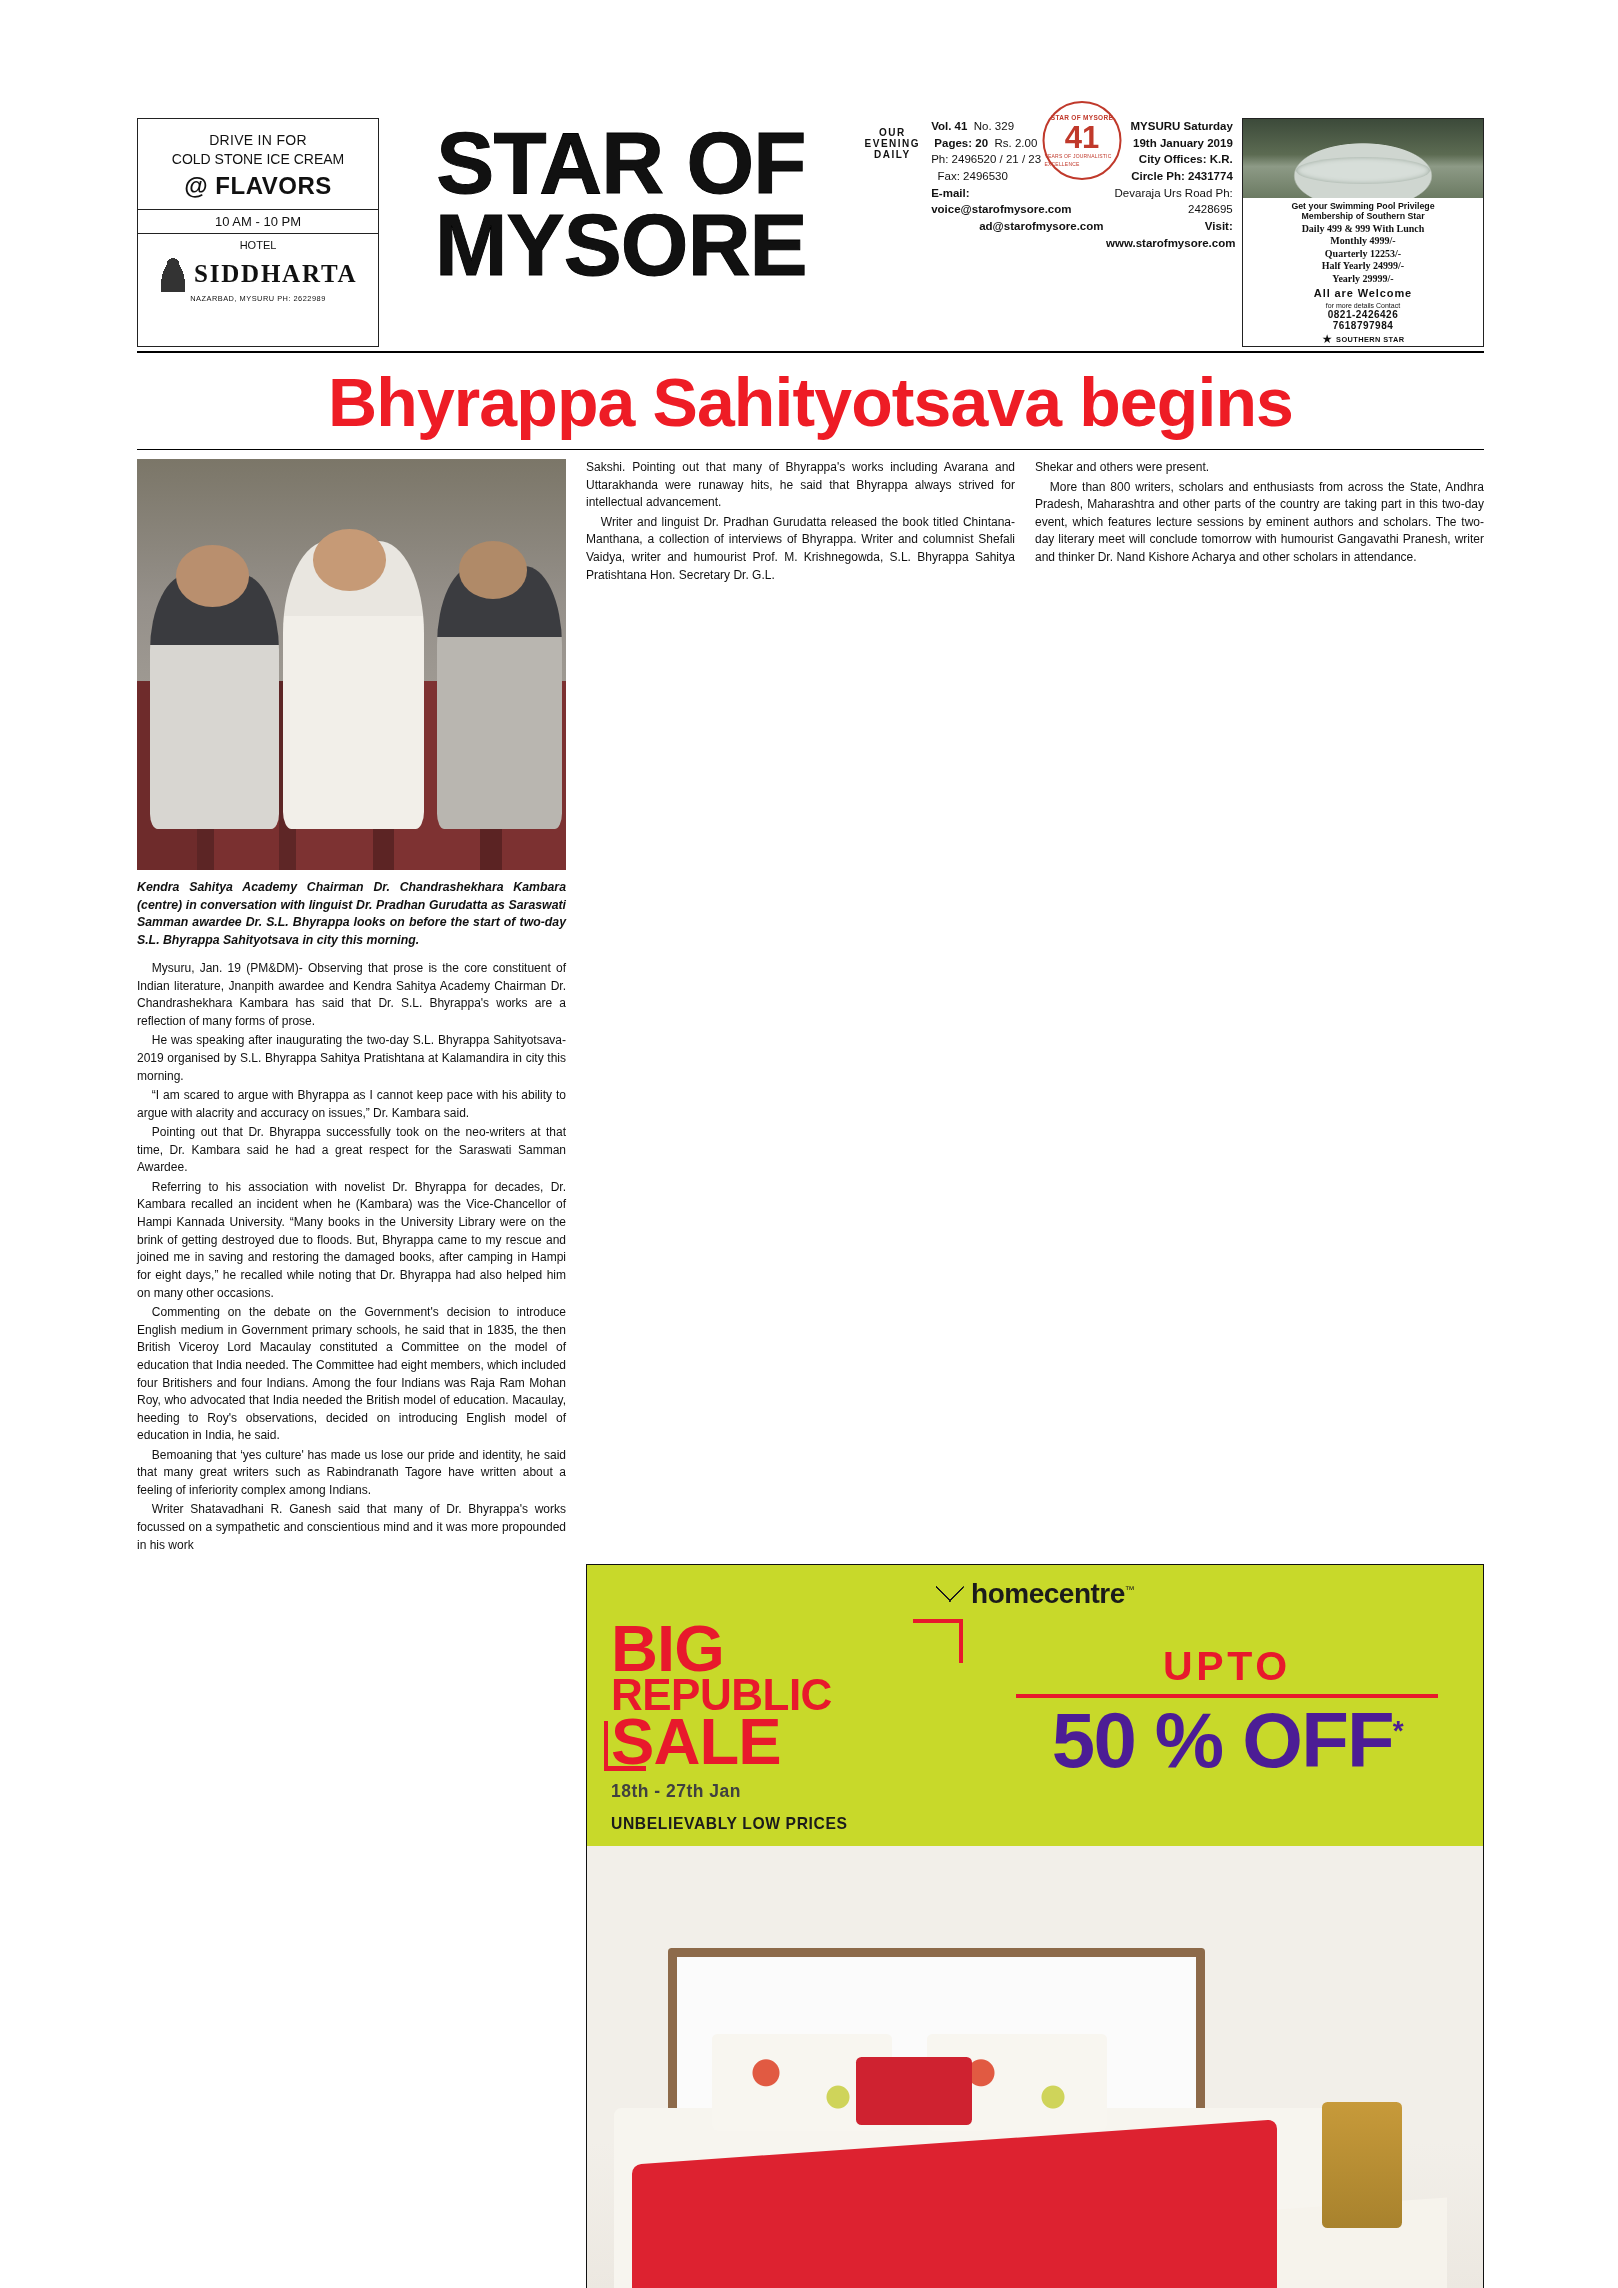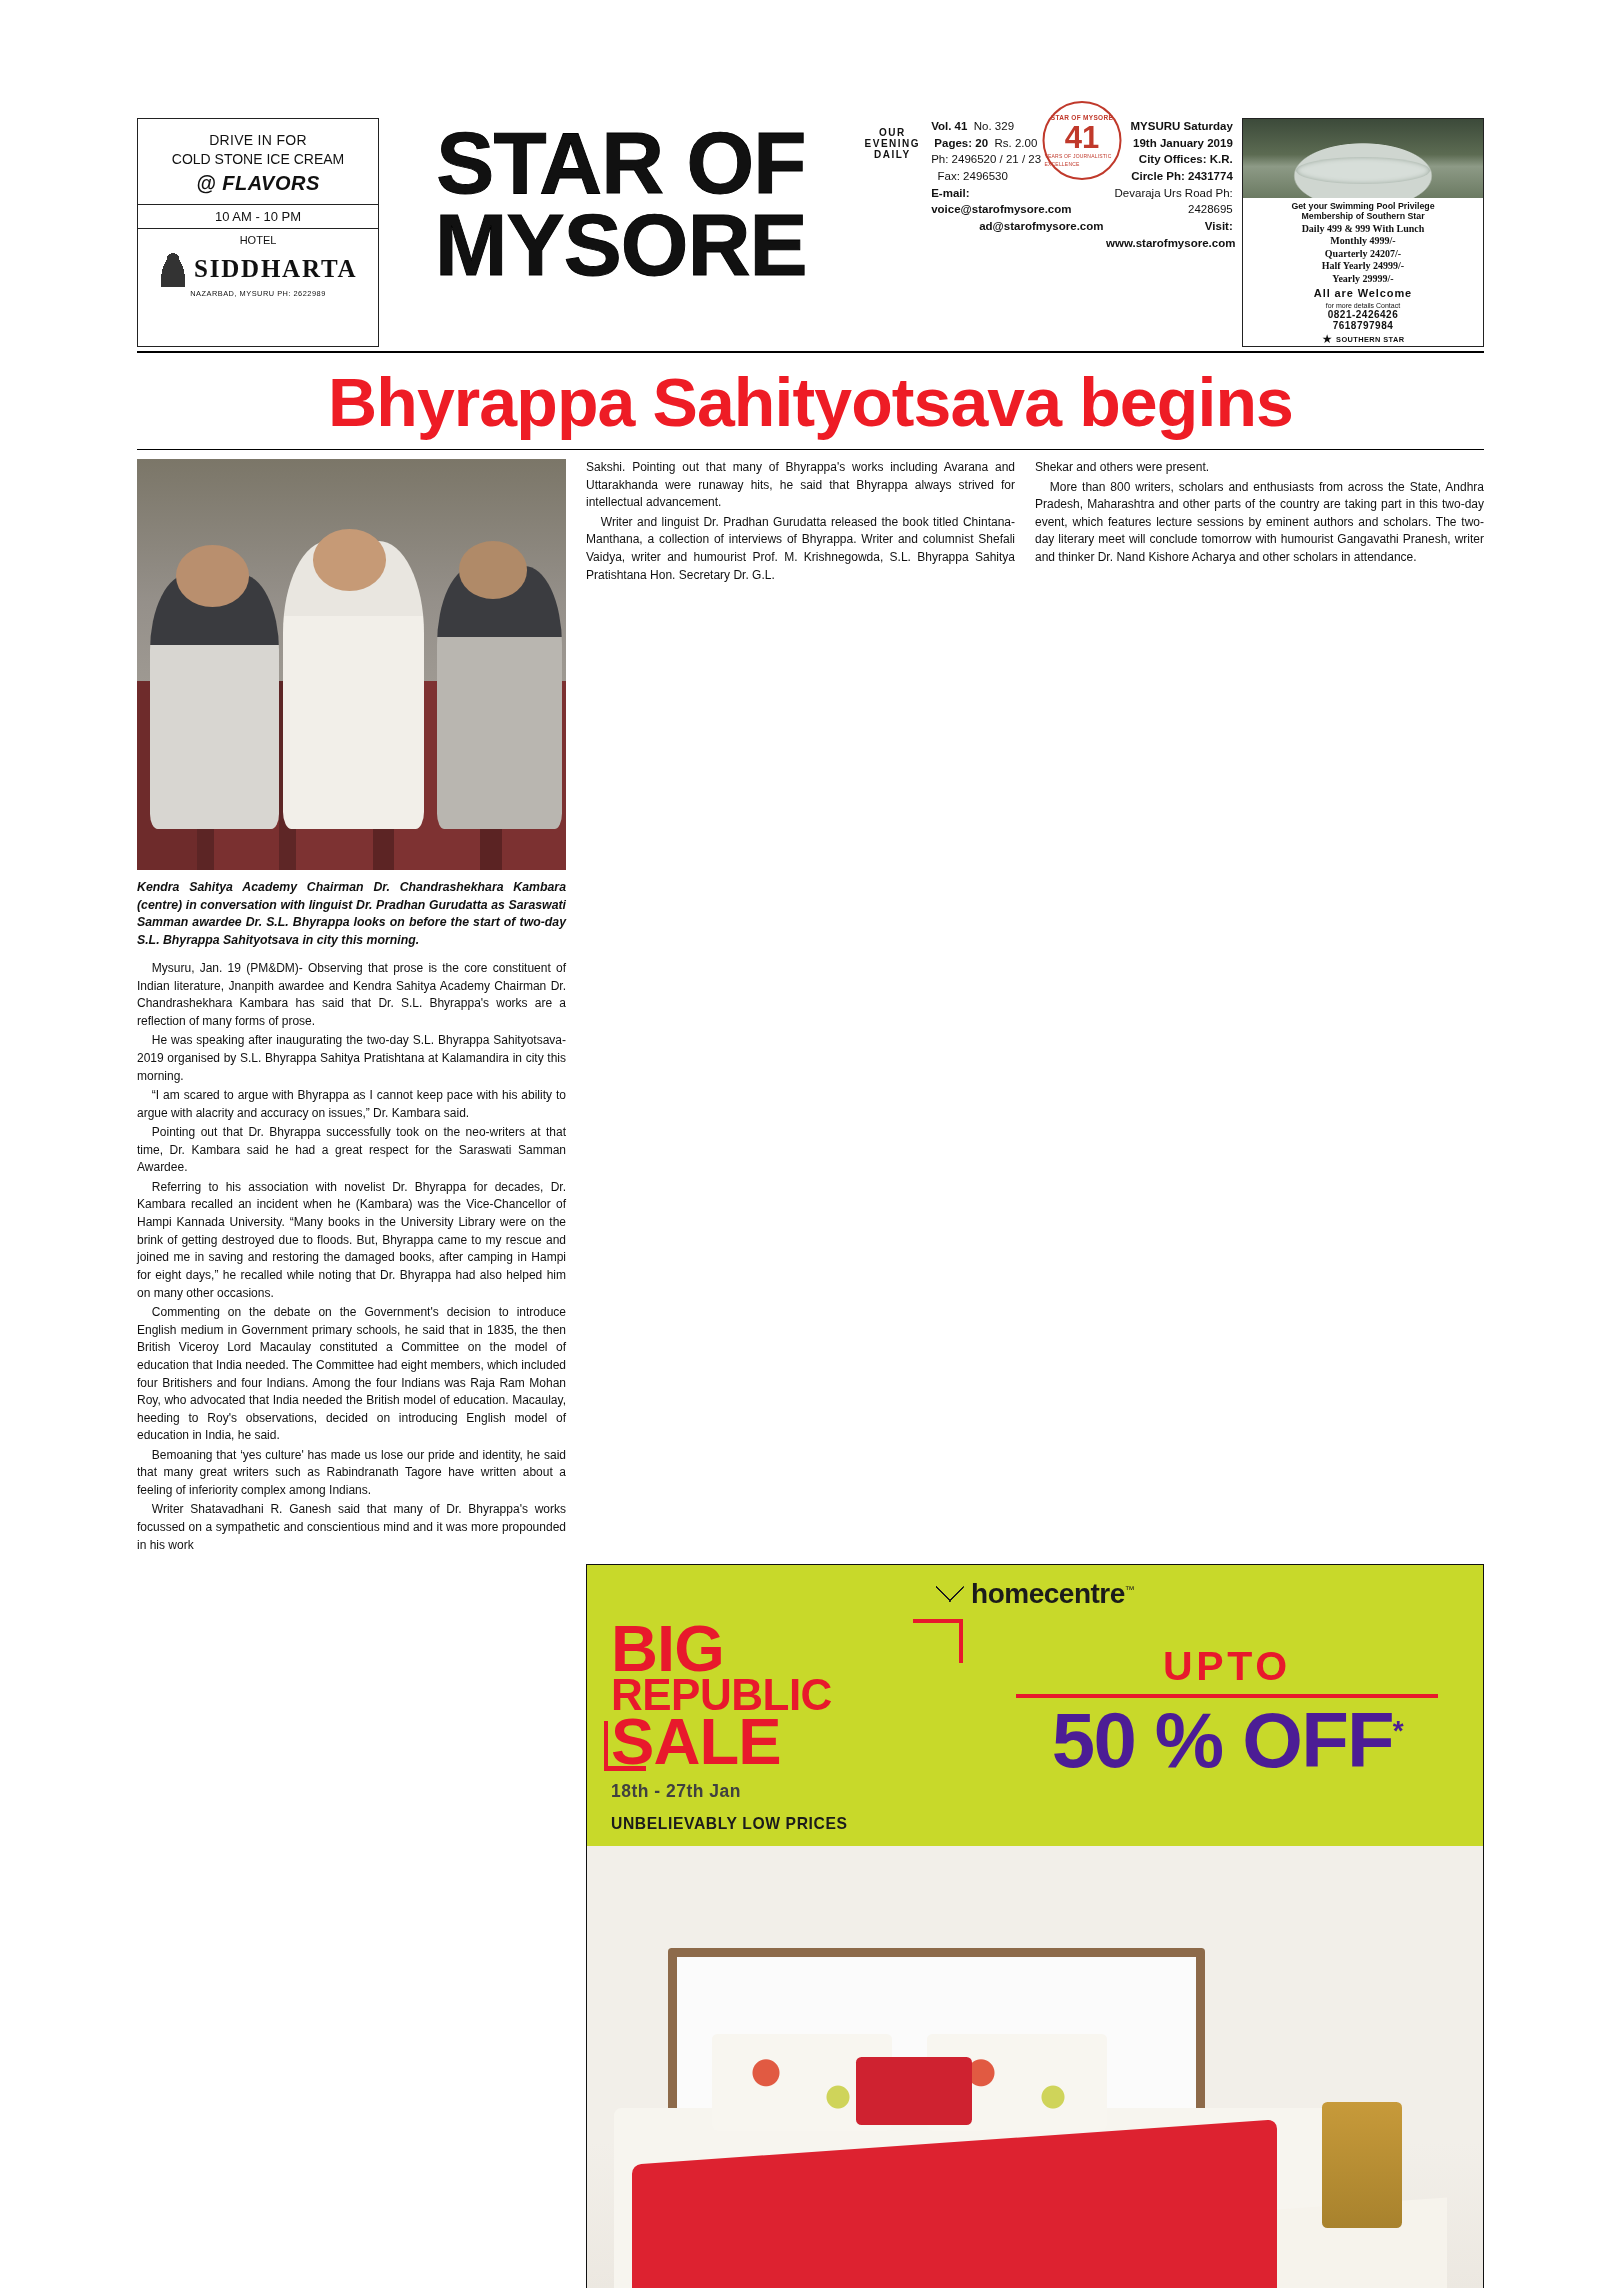--- a/index.html
+++ b/index.html
@@ -35,21 +35,21 @@
     width:242px;
     border:0.9px solid #222;
     box-sizing:border-box;
     display:flex;
     flex-direction:column;
     text-align:center;
     font-size:12px;
   }
   .ad-left .l1 { padding:13px 3.7px 1.8px; font-size:14px; letter-spacing:0.3px;}
   .ad-left .l2 { padding:0.9px 3.7px 3.7px; font-size:14px;}
-  .ad-left .l3 { font-size:20px; font-weight:bold; letter-spacing:0.5px; padding:1.8px 0 9.2px;font-style:italic;}
+  .ad-left .l3 { font-size:24px; font-weight:bold; letter-spacing:0.5px; padding:1.8px 0 9.2px;}
   .ad-left .l4 { border-top:0.9px solid #222; border-bottom:0.9px solid #222; padding:3.7px 0; font-size:13px;}
   .ad-left .hotel {
     padding:5.5px 0 1.8px;
     display:flex; align-items:center; justify-content:center; gap:7.4px;
   }
   .ad-left .hotelname { font-size:25px; font-weight:bold; letter-spacing:1.8px; font-family:"Liberation Serif", serif;}
   .ad-left .l6 { font-size:7.4px; letter-spacing:0.5px; padding-bottom:6.5px; }
   .buddha {
     width:28px;height:35px;
     background:
@@ -320,21 +320,21 @@
       </div>
     </div>
 
     <div class="ad-right">
       <div class="photo"></div>
       <div class="t1">Get your Swimming Pool Privilege</div>
       <div class="t2">Membership of Southern Star</div>
       <div class="rates">
         <div>Daily 499 &amp; 999 With Lunch</div>
         <div>Monthly 4999/-</div>
-        <div>Quarterly 24207/-</div>
+        <div>Quarterly 12253/-</div>
         <div>Half Yearly 24999/-</div>
         <div>Yearly 29999/-</div>
       </div>
       <div class="welcome">All are Welcome</div>
       <div class="contact">for more details Contact</div>
       <div class="phone">0821-2426426</div>
       <div class="phone">7618797984</div>
       <div class="logo">
         <span class="star-glyph">★</span>
         <span style="font-size:7.4px;font-weight:bold;letter-spacing:0.4px;">SOUTHERN STAR</span>

